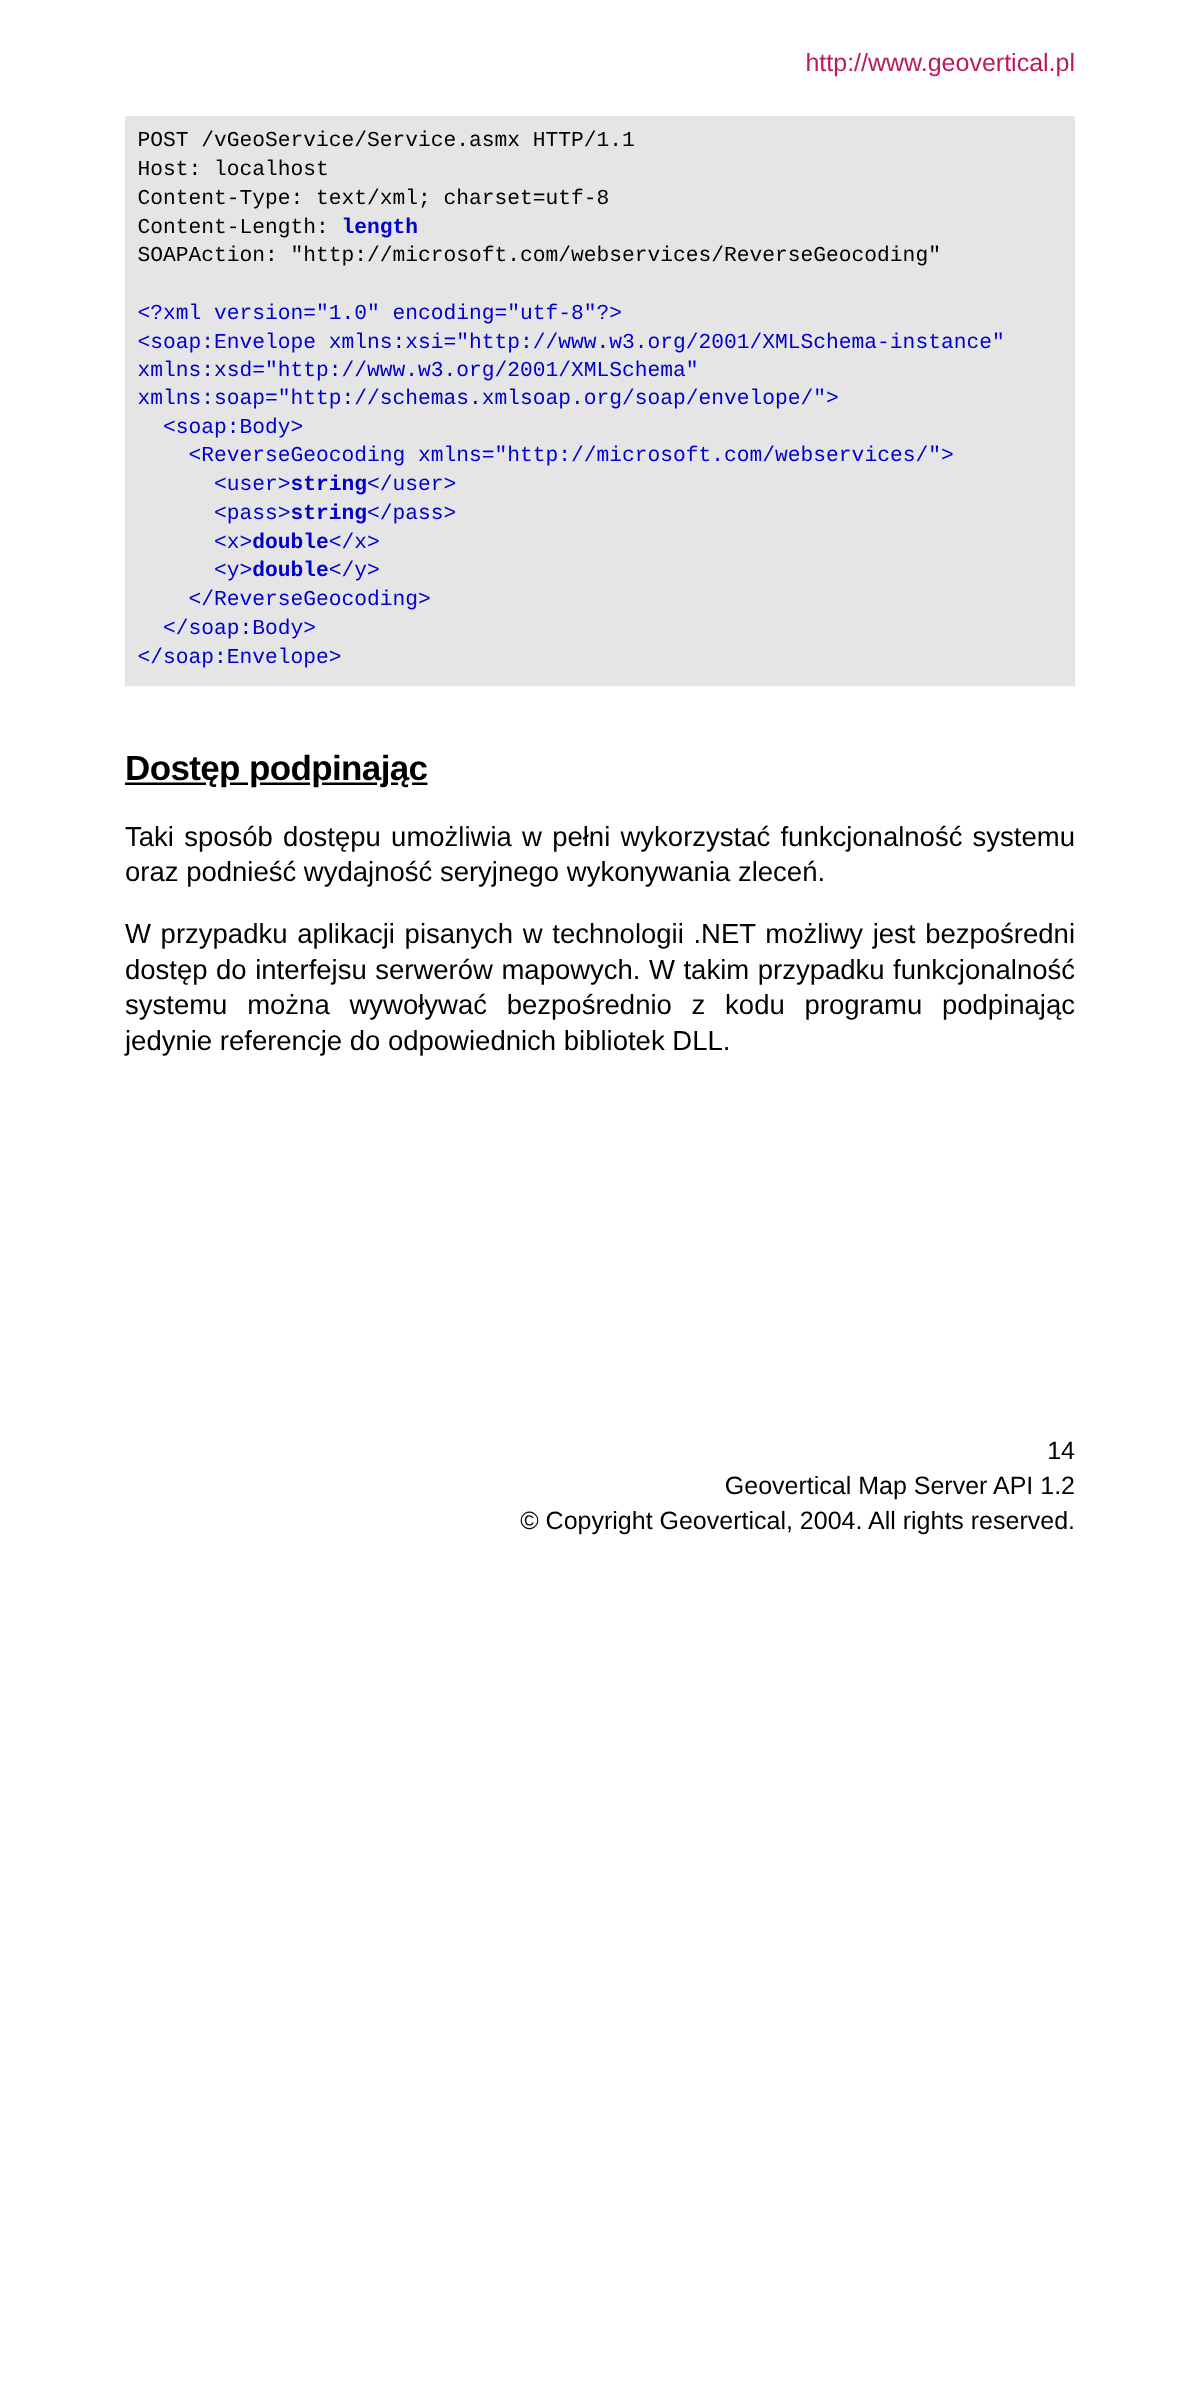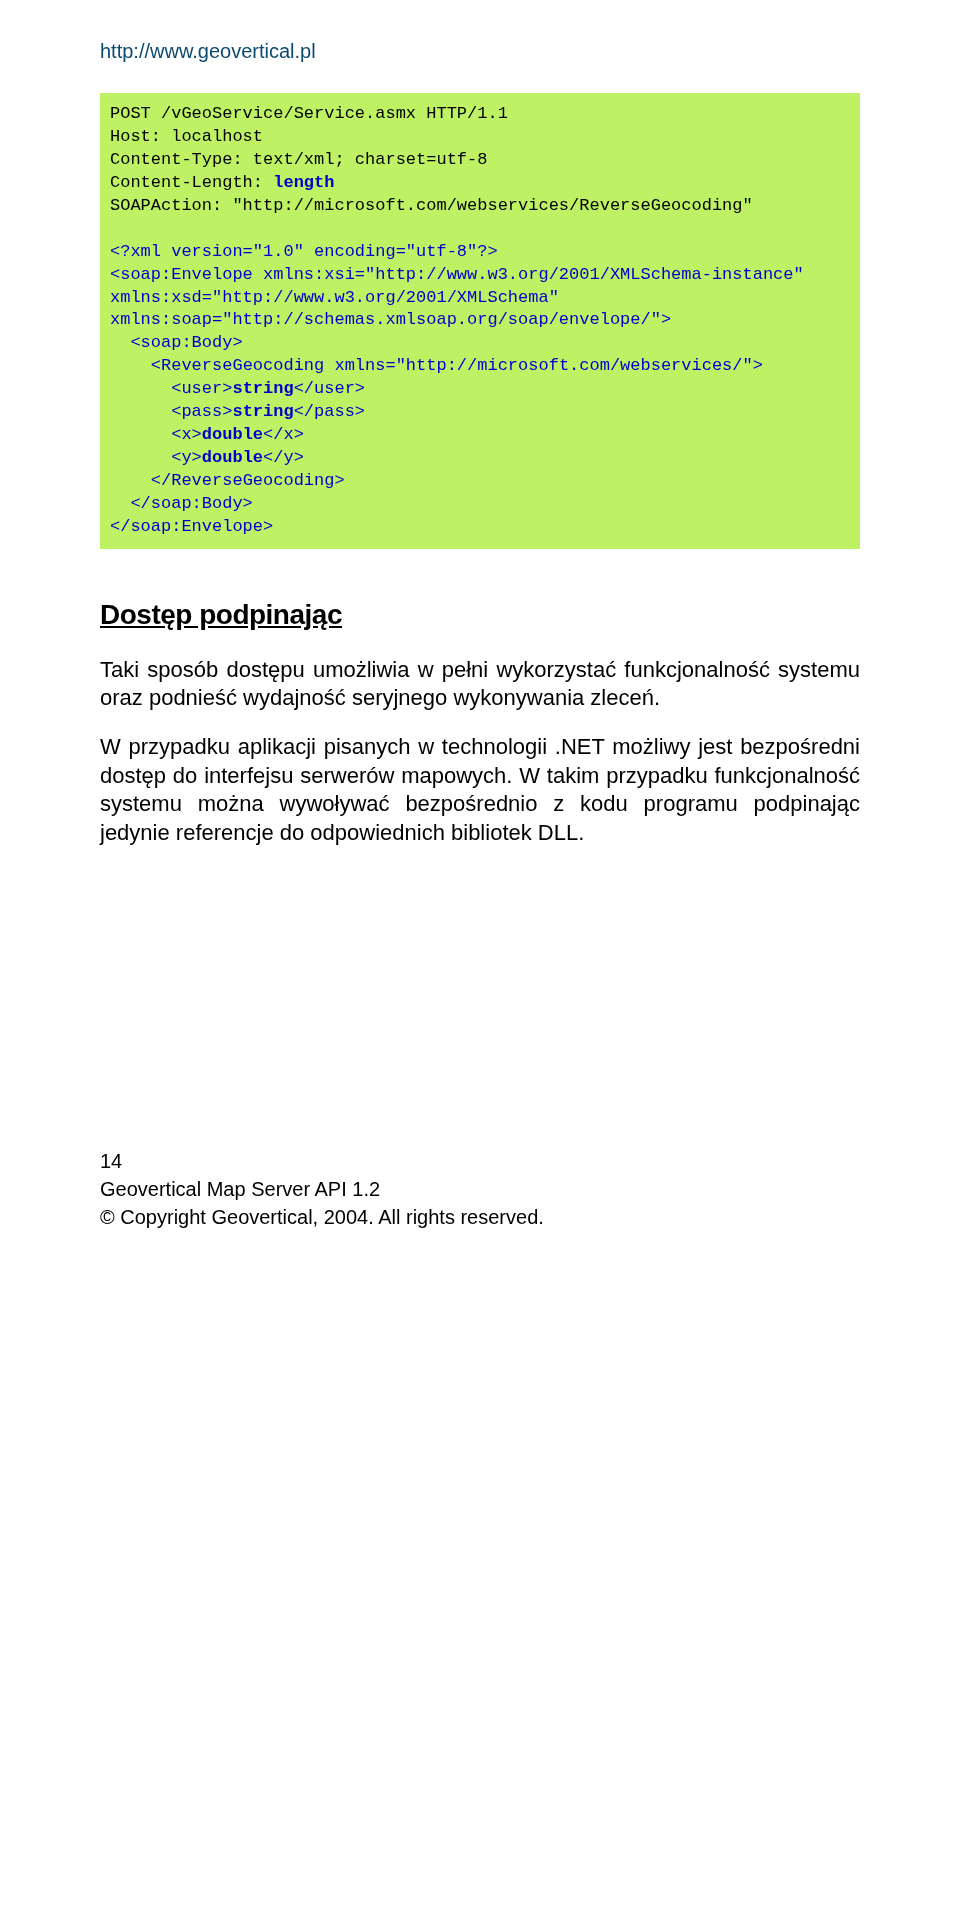--- a/index.html
+++ b/index.html
@@ -9,27 +9,27 @@
     background: #ffffff;
     color: #000;
     width: 960px;
   }
   .page {
     padding: 40px 100px 40px 100px;
     box-sizing: border-box;
     width: 960px;
   }
   .header-link {
-    color: #0c4a6e;
-    text-align: left;
+    color: #be185d;
+    text-align: right;
     font-size: 20px;
     margin-bottom: 30px;
   }
   .code-block {
-    background: #bef264;
+    background: #e5e5e5;
     padding: 10px 10px;
     font-family: "Courier New", Courier, monospace;
     font-size: 17px;
     line-height: 1.35;
     white-space: pre-wrap;
     color: #000;
   }
   .code-blue { color: #0000cc; }
   .code-bold-blue { color: #0000cc; font-weight: bold; }
   .section-heading {
@@ -41,21 +41,21 @@
     letter-spacing: -0.5px;
   }
   .body-text {
     font-size: 22px;
     line-height: 1.3;
     text-align: justify;
     margin-bottom: 20px;
   }
   .footer {
     margin-top: 300px;
-    text-align: left;
+    text-align: right;
     font-size: 20px;
     line-height: 1.4;
   }
 </style>
 </head>
 <body>
 
 <div class="page">
 
   <div class="header-link">http://www.geovertical.pl</div>

